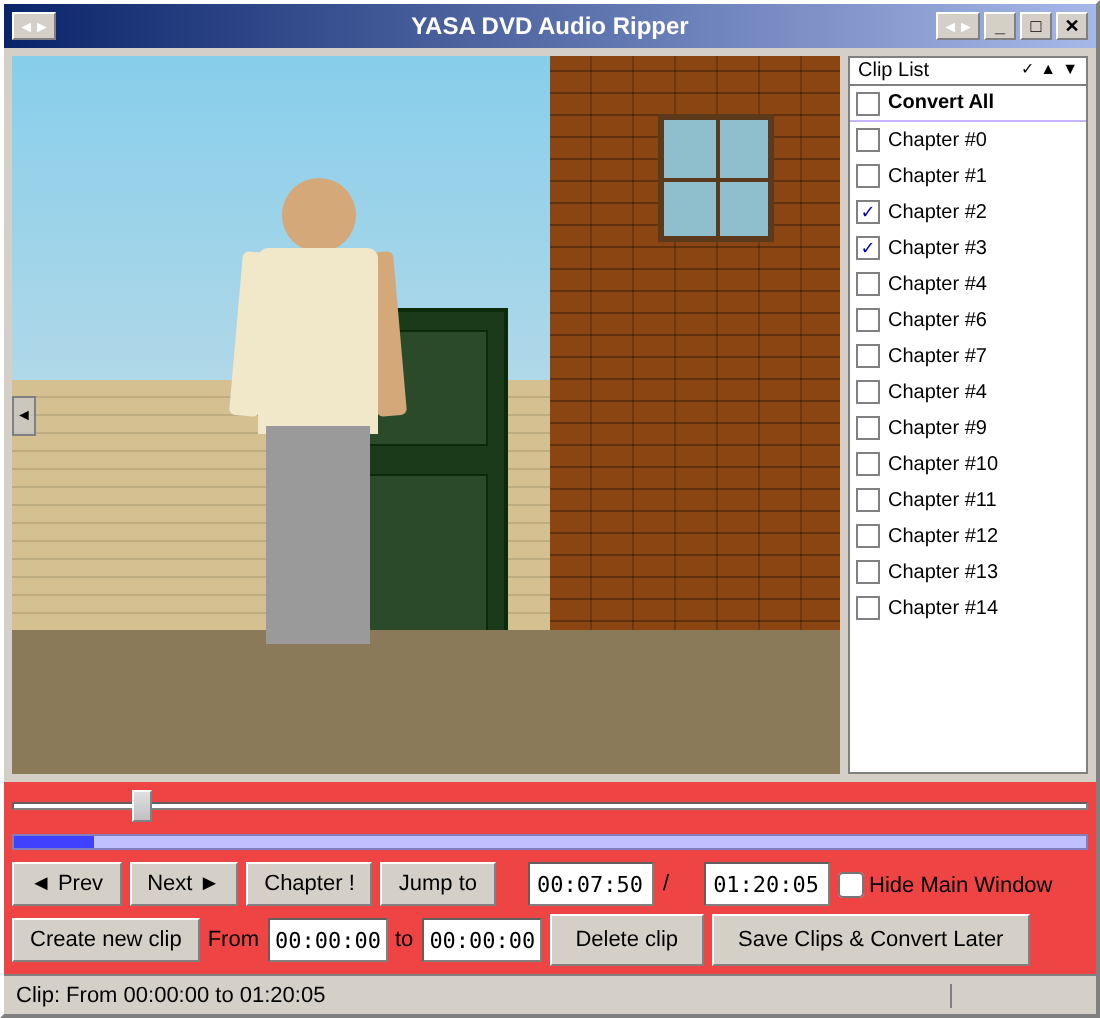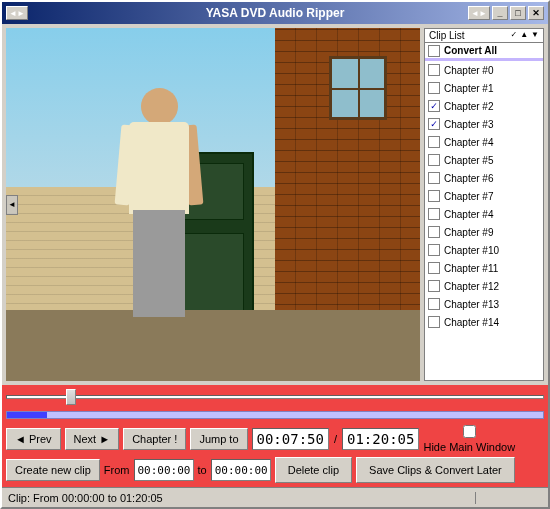--- a/index.html
+++ b/index.html
@@ -380,21 +380,21 @@
       color: #0000aa;
     }
 
     .convert-all-row {
       display: flex;
       align-items: center;
       padding: 2px 3px;
       height: 18px;
       font-size: 10px;
       font-weight: bold;
-      border-bottom: 3px solid #c4b5fd;
+      border-bottom: 1px solid #c4b5fd;
     }
 
     .convert-all-checkbox {
       width: 12px;
       height: 12px;
       border: 1px solid #808080;
       background: white;
       margin-right: 4px;
       flex-shrink: 0;
     }
@@ -492,41 +492,41 @@
       display: flex;
       align-items: center;
     }
 
     .time-display {
       background: white;
       border: 1px solid #808080;
       border-top-color: #606060;
       border-left-color: #606060;
       padding: 1px 4px;
-      font-size: 14px;
+      font-size: 11px;
       font-family: monospace;
       height: 22px;
       display: flex;
       align-items: center;
       min-width: 60px;
       justify-content: center;
+      margin-left: 12px;
     }
 
     .time-separator {
       font-size: 11px;
       padding: 0 1px;
     }
 
     .checkbox-label {
       display: flex;
-      align-items: center;
+      align-items: flex-end;
       gap: 3px;
       font-size: 11px;
       cursor: pointer;
-      flex-direction: column;
     }
 
     .checkbox-input {
       width: 13px;
       height: 13px;
       cursor: pointer;
     }
 
     .time-input {
       background: white;
@@ -645,24 +645,20 @@
           <div class="clip-item">
             <div class="clip-checkbox checked">✓</div>
             <span>Chapter #3</span>
           </div>
           <div class="clip-item">
             <div class="clip-checkbox"></div>
             <span>Chapter #4</span>
           </div>
           <div class="clip-item">
             <div class="clip-checkbox"></div>
-            <span>Chapter #5</span>
-          </div>
-          <div class="clip-item">
-            <div class="clip-checkbox"></div>
             <span>Chapter #6</span>
           </div>
           <div class="clip-item">
             <div class="clip-checkbox"></div>
             <span>Chapter #7</span>
           </div>
           <div class="clip-item">
             <div class="clip-checkbox"></div>
             <span>Chapter #4</span>
           </div>

